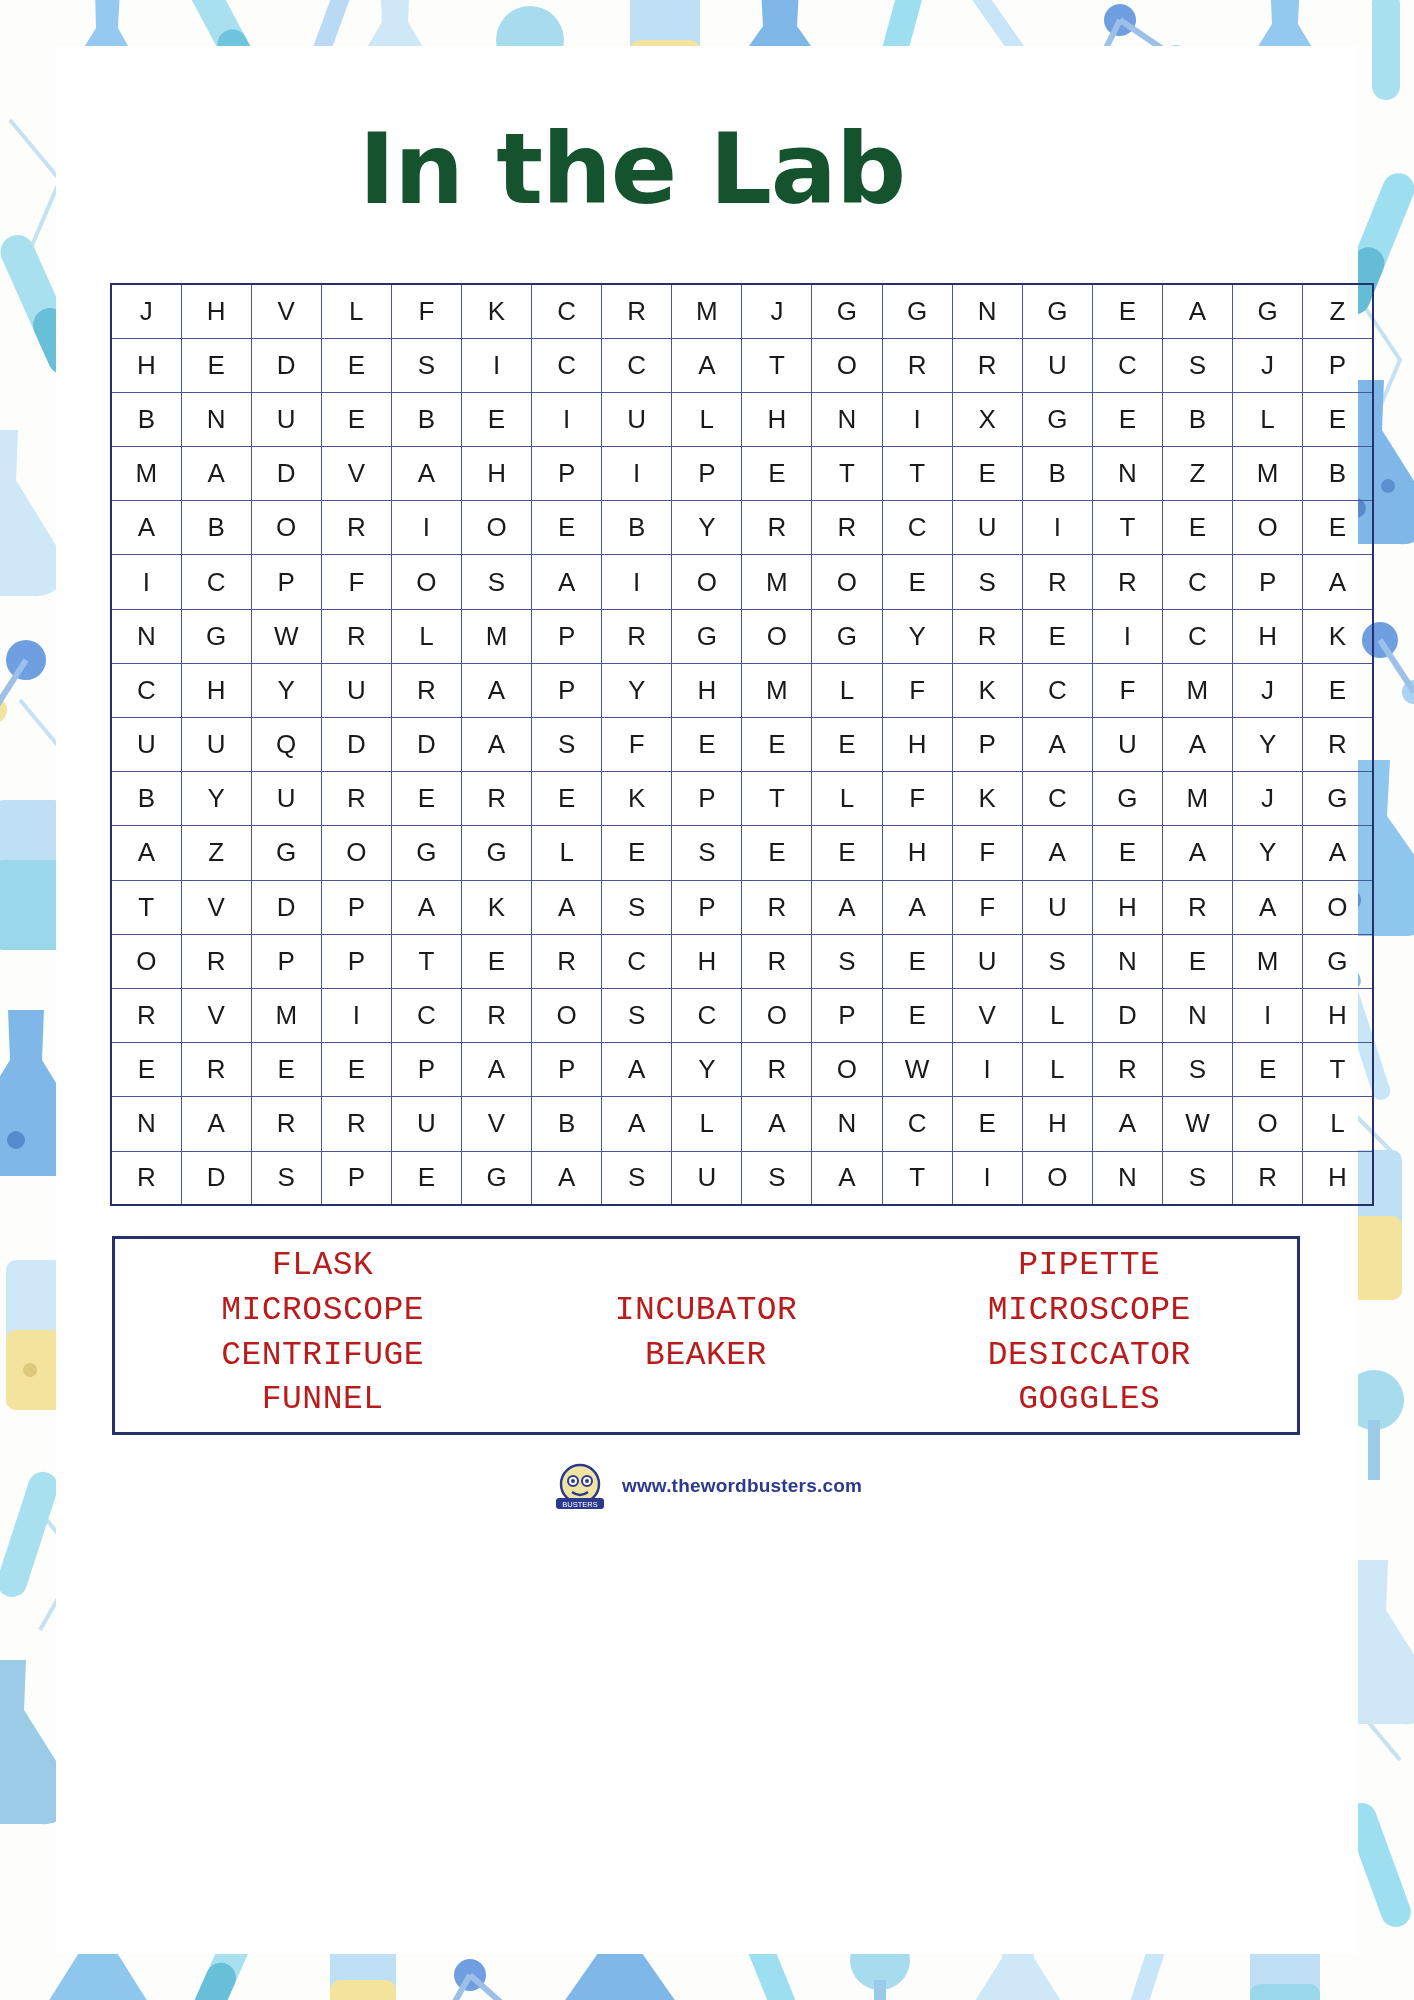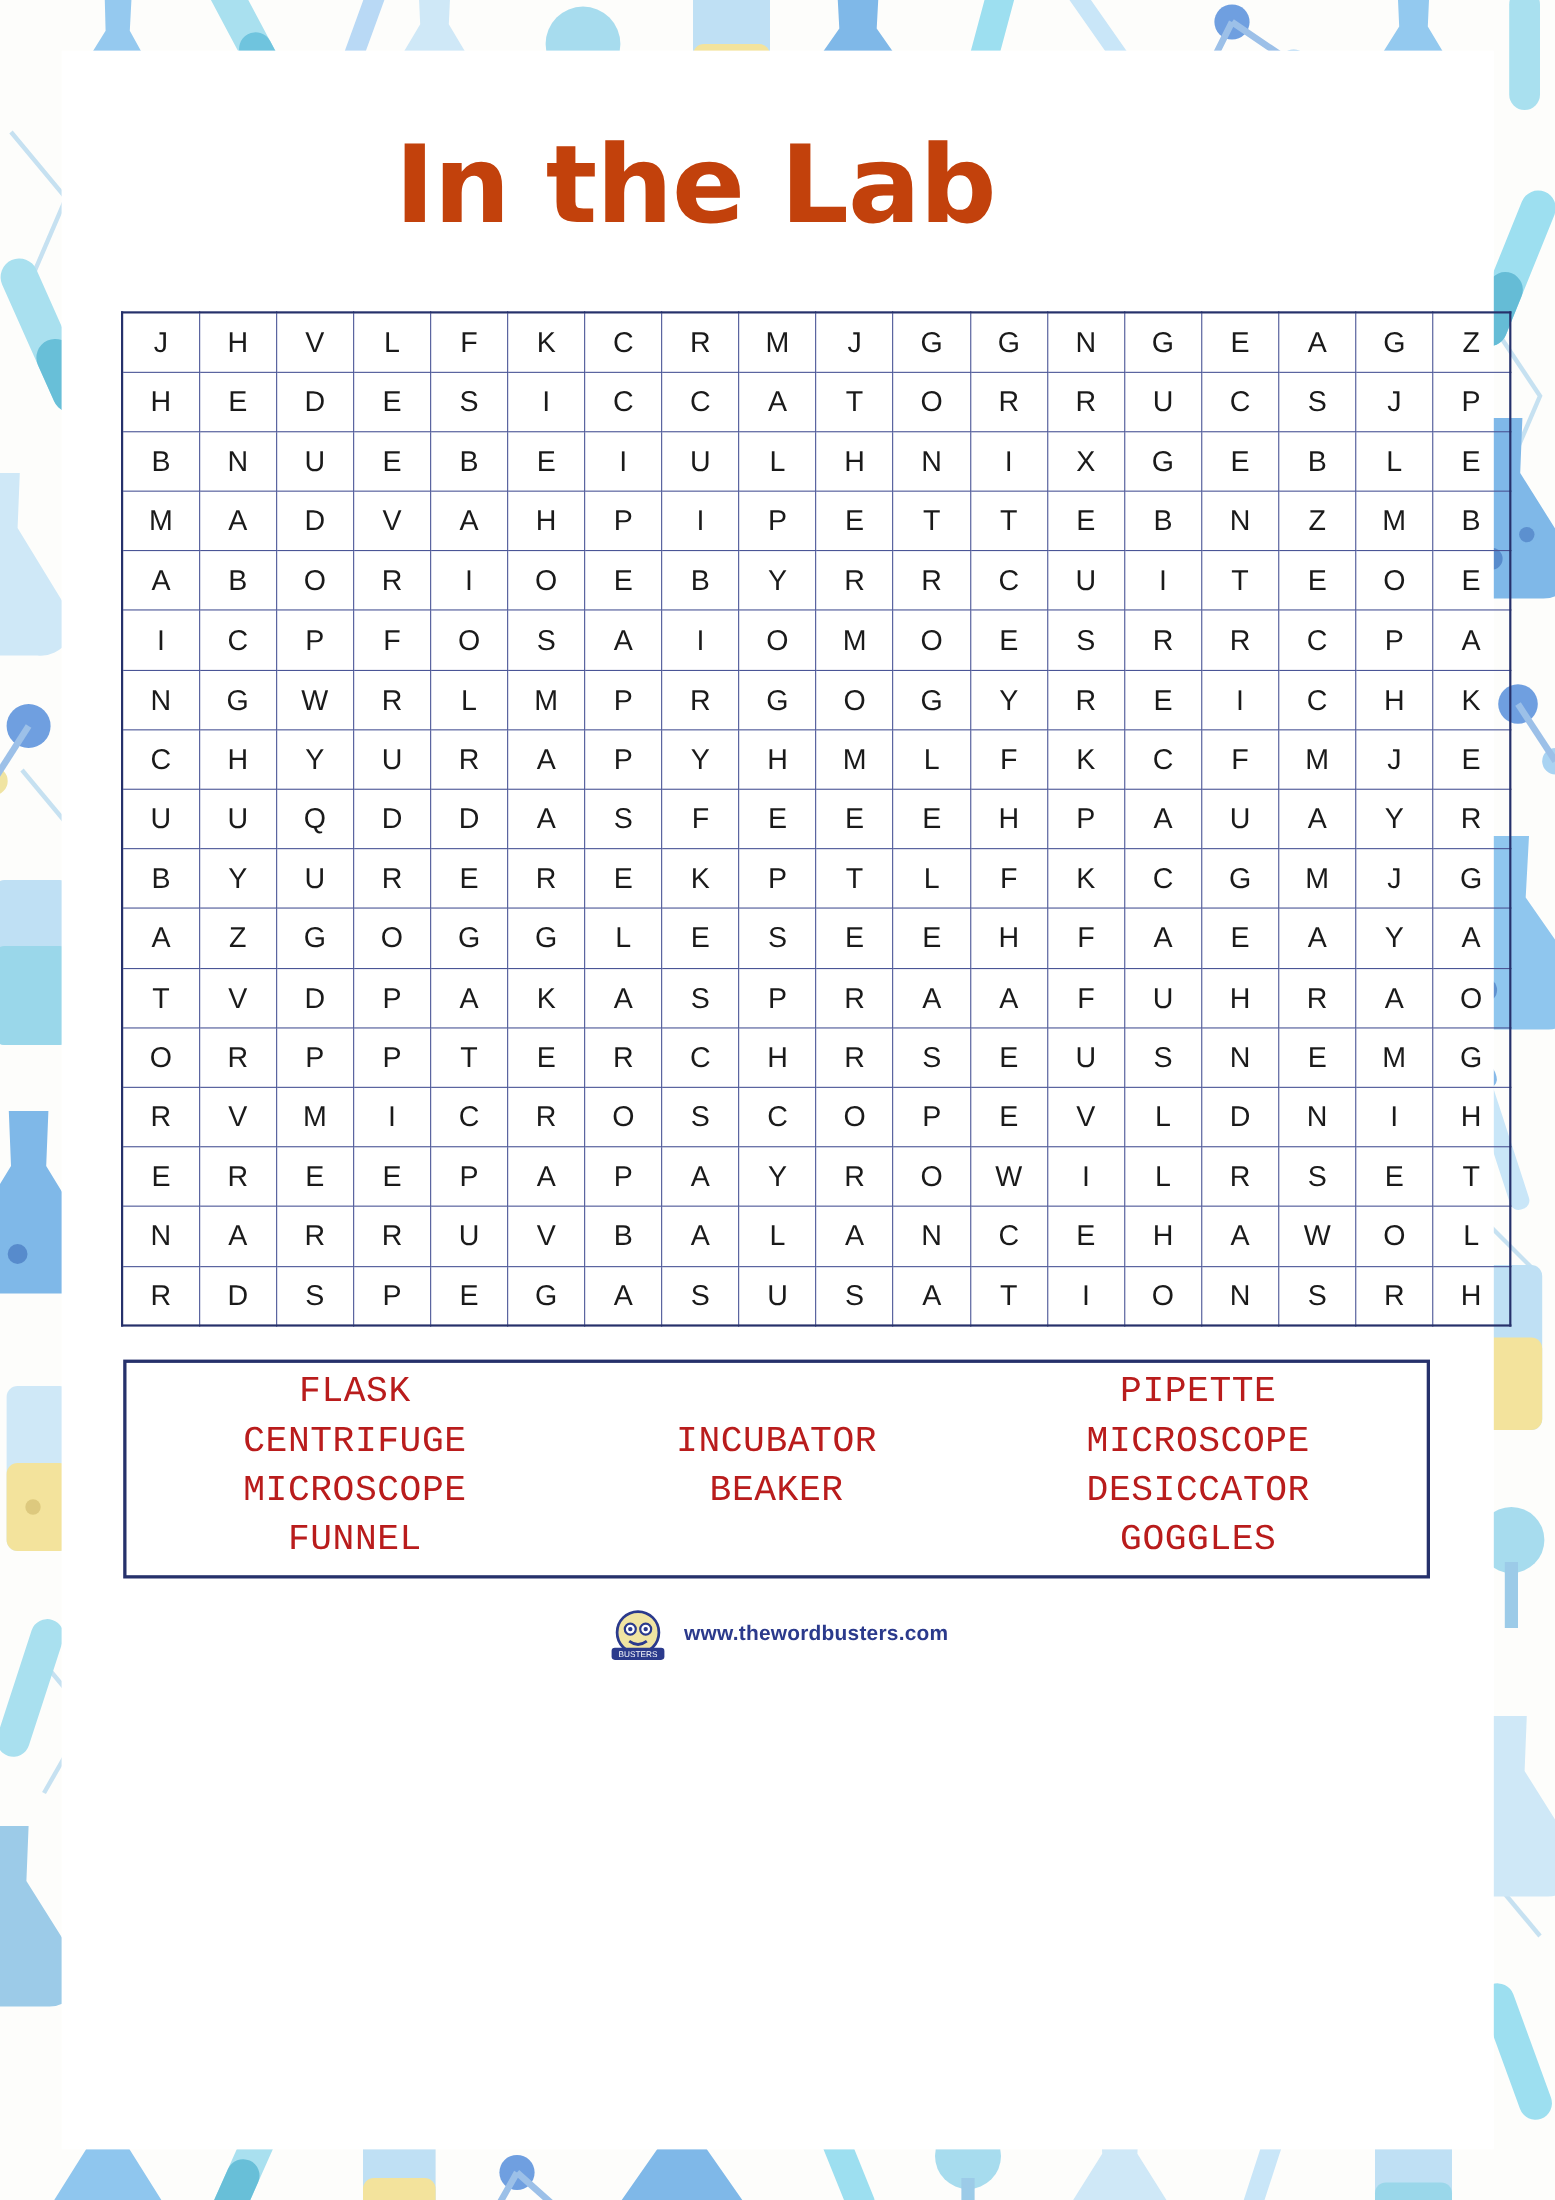--- a/index.html
+++ b/index.html
@@ -40,21 +40,21 @@
     position: absolute;
     z-index: 10;
     top: 118px;
     left: 0;
     width: 1264px;
     text-align: center;
     font-family: "DejaVu Sans", sans-serif;
     font-weight: bold;
     font-size: 98px;
     letter-spacing: -1px;
-    color: #c2410c;
+    color: #14532d;
     line-height: 1.05;
   }
 
   
   .grid-wrap {
     position: absolute;
     z-index: 10;
     left: 110px;
     top: 283px;
     width: 1192px;
@@ -650,22 +650,22 @@
             <td>R</td>
             <td>H</td>
           </tr>
         </tbody>
     </table>
   </div>
 
   <div class="wordbank">
     <div class="wb-col">
         <div class="w">FLASK</div>
+        <div class="w">MICROSCOPE</div>
         <div class="w">CENTRIFUGE</div>
-        <div class="w">MICROSCOPE</div>
         <div class="w">FUNNEL</div>
       </div>
     <div class="wb-col">
         <div class="w">INCUBATOR</div>
         <div class="w">BEAKER</div>
       </div>
     <div class="wb-col">
         <div class="w">PIPETTE</div>
         <div class="w">MICROSCOPE</div>
         <div class="w">DESICCATOR</div>

